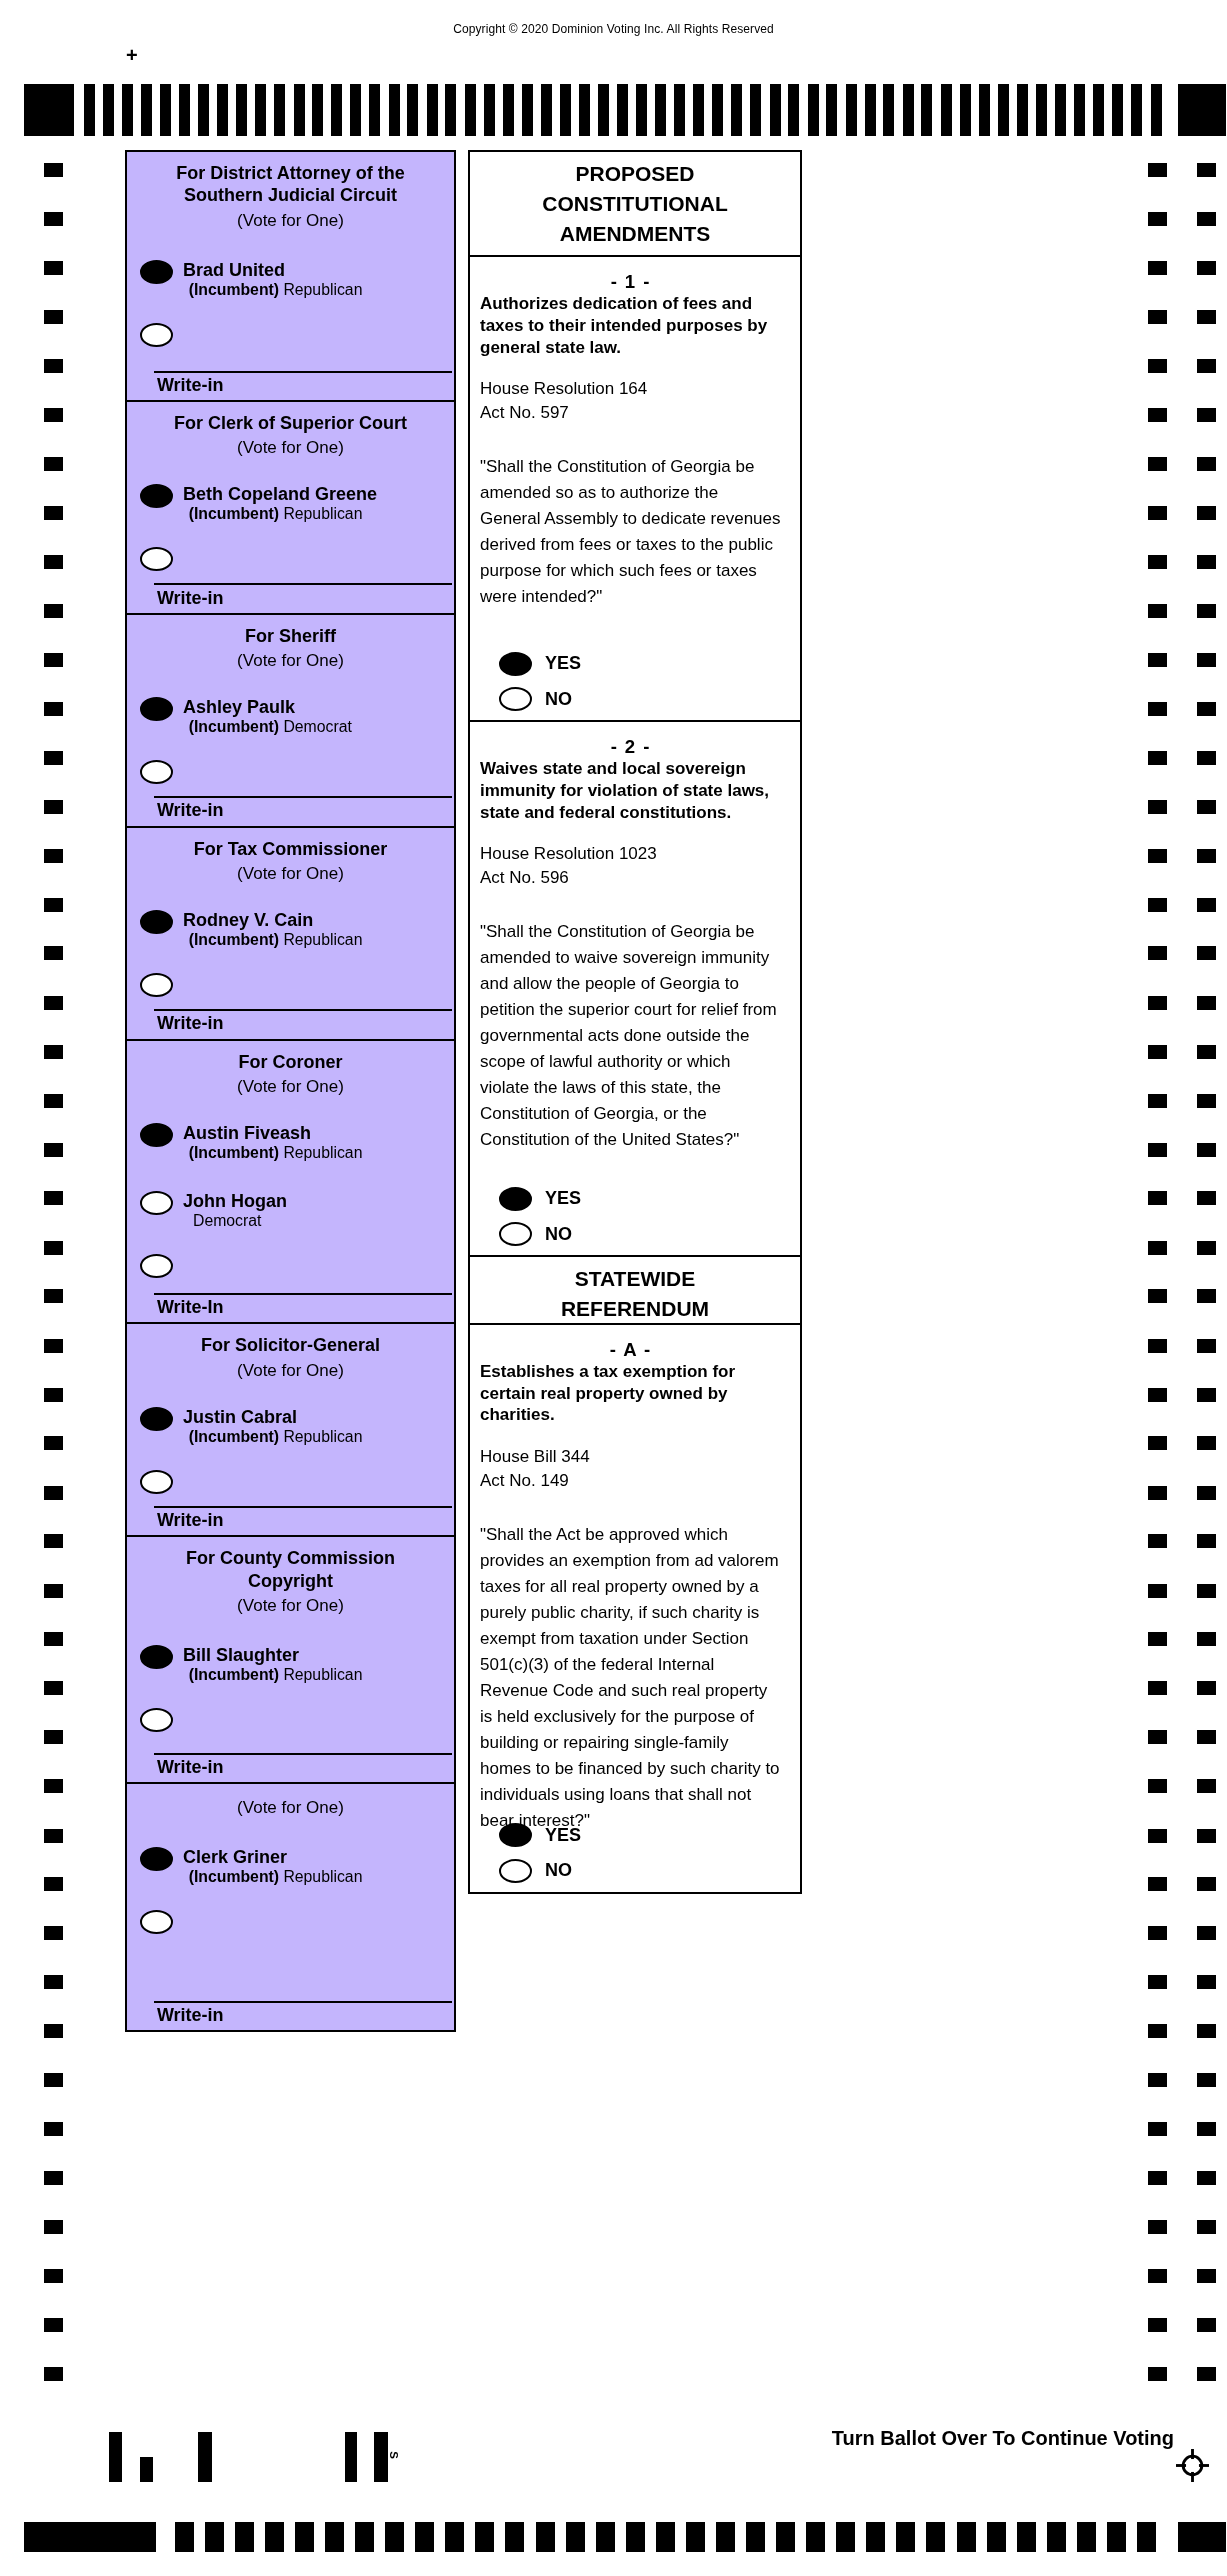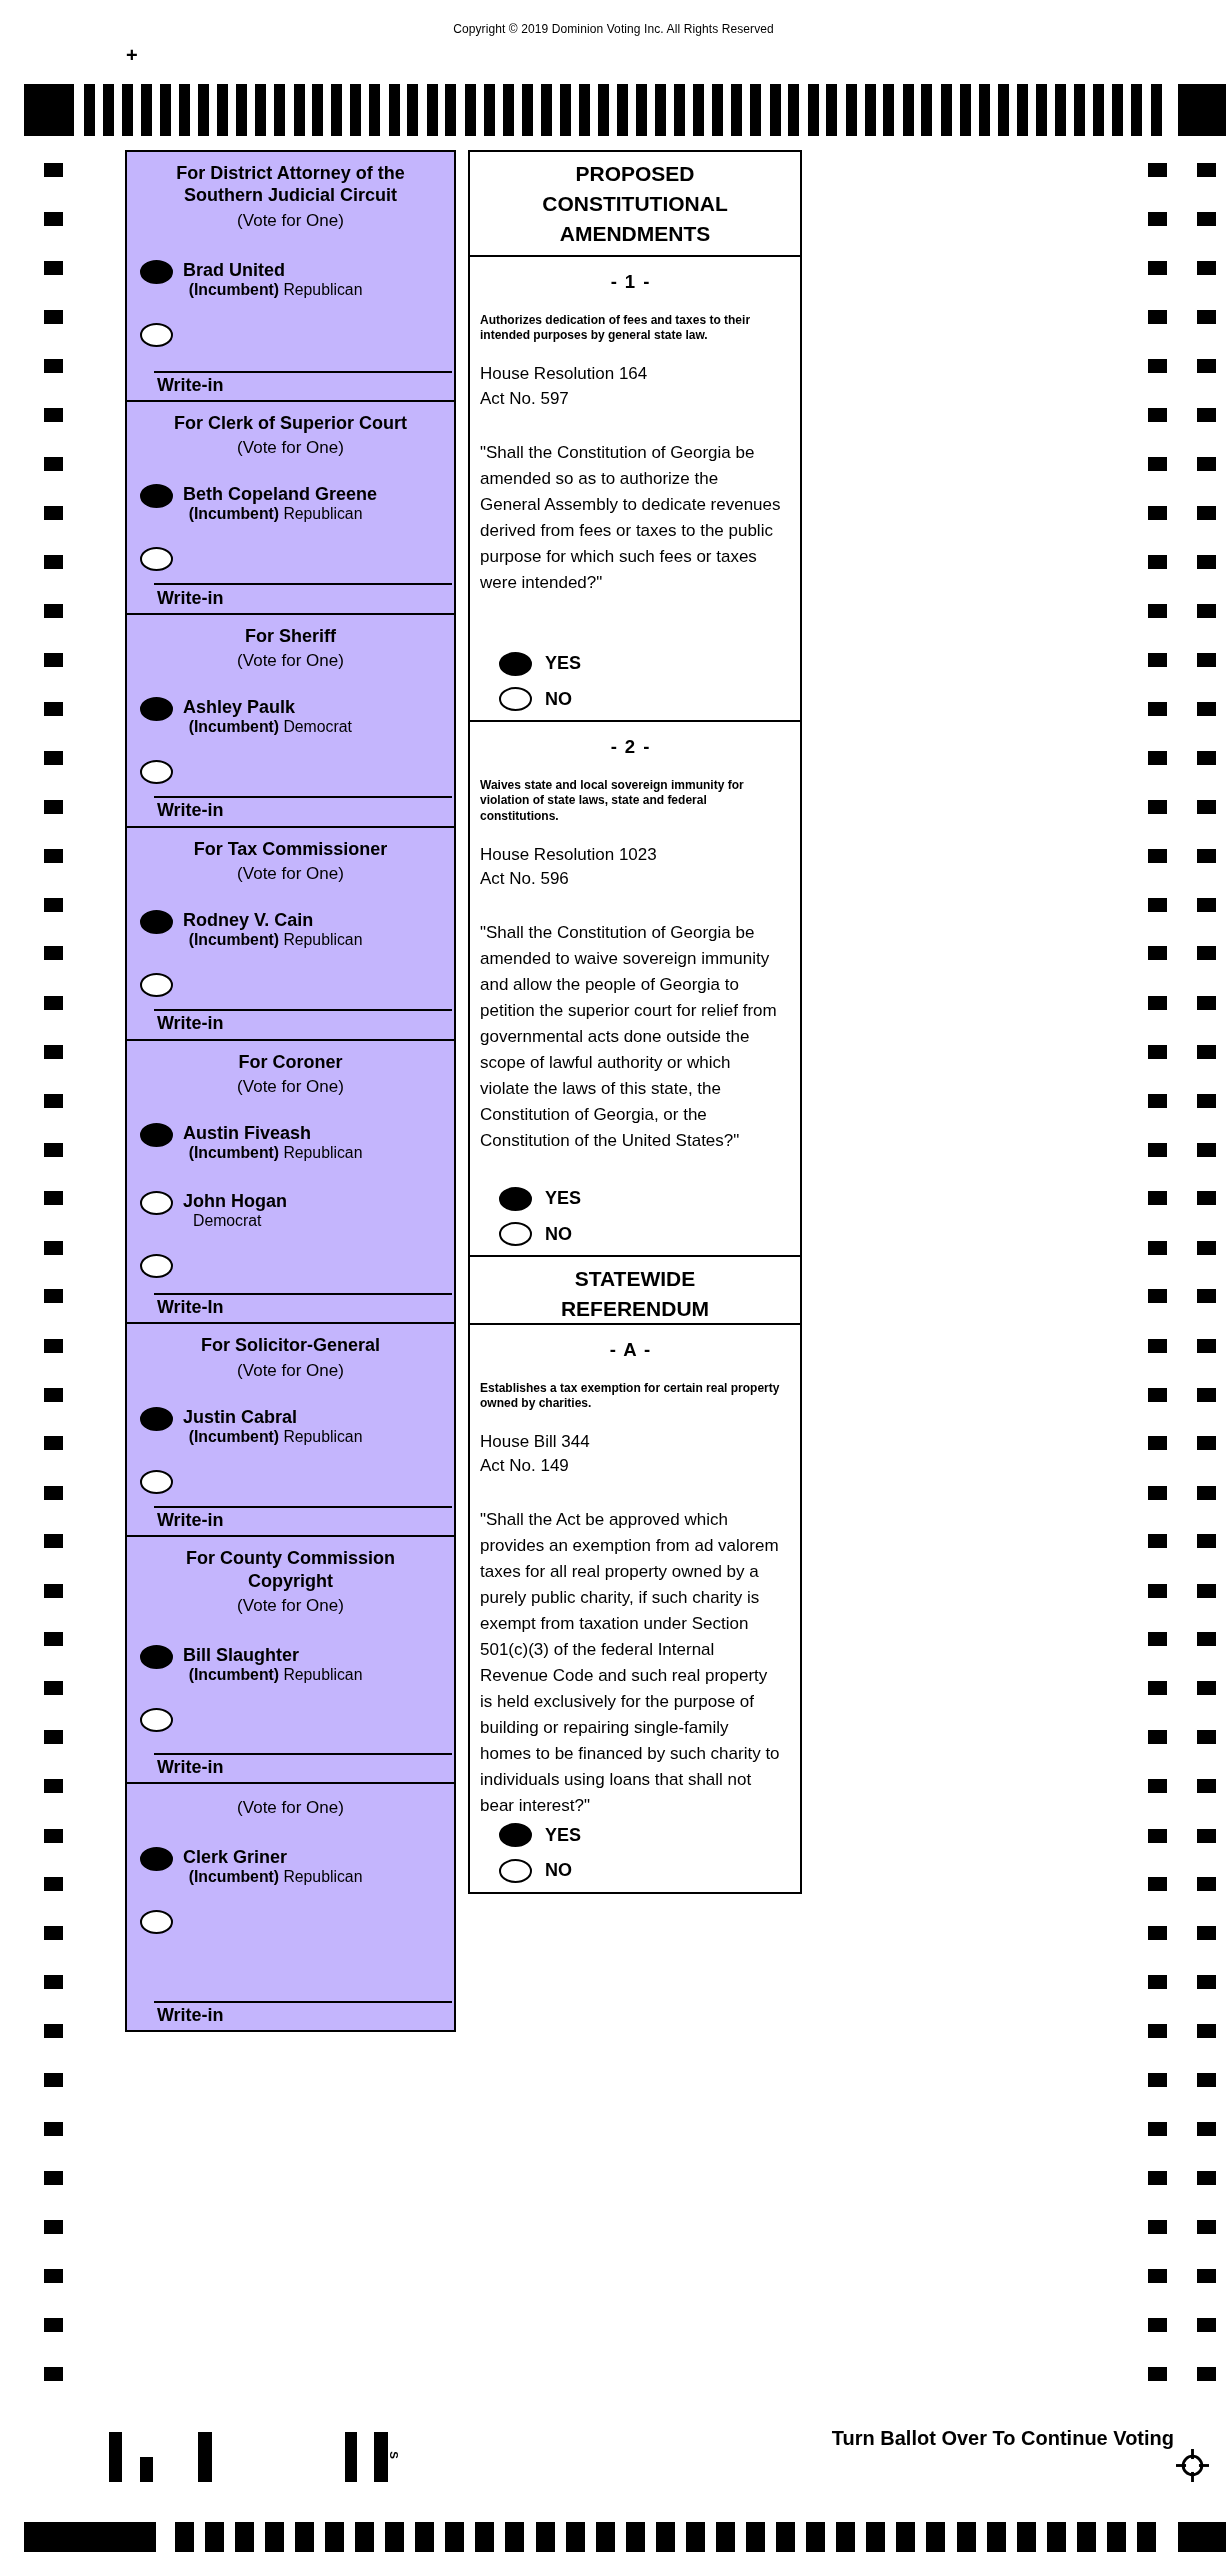--- a/index.html
+++ b/index.html
@@ -36,40 +36,40 @@
   .writein{position:absolute;left:27px;right:2.1px;bottom:4.3px;border-top:2.1px solid #000;padding-top:2.1px}
   .writein-label{font-weight:bold;font-size:18px;padding-left:2.9px}
 
   .col-header{border:2.1px solid #000;margin-top:-2.1px;text-align:center;font-weight:bold;
               font-size:21px;line-height:1.42;white-space:pre-line;padding-top:7.2px;background:#fff}
   .hh150{height:107px}.hh98{height:70px}
   .measure{border:2.1px solid #000;margin-top:-2.1px;position:relative;
            padding:10px 18.6px 0 10px;background:#fff}
   .mh652{height:467px}.mh750{height:537px}.mh797{height:571px}
   .m-num{text-align:center;font-weight:bold;font-size:18.6px;margin-top:4.3px;letter-spacing:1.4px}
-  .m-summary{font-weight:bold;font-size:12px;line-height:1.28;margin-top:20px}
+  .m-summary{font-weight:bold;font-size:17px;line-height:1.28;}
   .m-ref{font-size:17px;line-height:1.42;margin-top:18.6px;white-space:pre-line}
   .m-question{font-size:17px;line-height:26px;margin-top:29px}
   .choices{position:absolute;left:29px;bottom:8.6px}
   .choice{display:flex;align-items:center;gap:13px;margin-top:11.5px}
   .choice-label{font-weight:bold;font-size:18px}
 
   
   .turn-over{position:absolute;top:2427px;right:53px;font-weight:bold;font-size:20px}
   .crosshair{position:absolute;left:1176px;top:2449px}
   .code-bar{position:absolute;background:#000}
   .sheet-marker{position:absolute;left:390px;top:2449px;font-size:11.5px;
                 transform:rotate(90deg);font-weight:bold}
 </style>
 </head>
 <body>
 
 <div id="ballot">
 
-  <div class="copyright">Copyright © 2019 Dominion Voting Inc. All Rights Reserved</div>
+  <div class="copyright">Copyright © 2020 Dominion Voting Inc. All Rights Reserved</div>
   <div class="plus">+</div>
 
   <div class="block" style="left:23.6px;top:84px;width:50px;height:52px"></div>
   <div class="block" style="left:1178px;top:84px;width:48px;height:52px"></div>
 
   <div class="left-col">
 
     <section class="race h352 two-line">
       <div class="race-title">For District Attorney of the Southern Judicial Circuit</div>
       <div class="vote-for">(Vote for One)</div>

